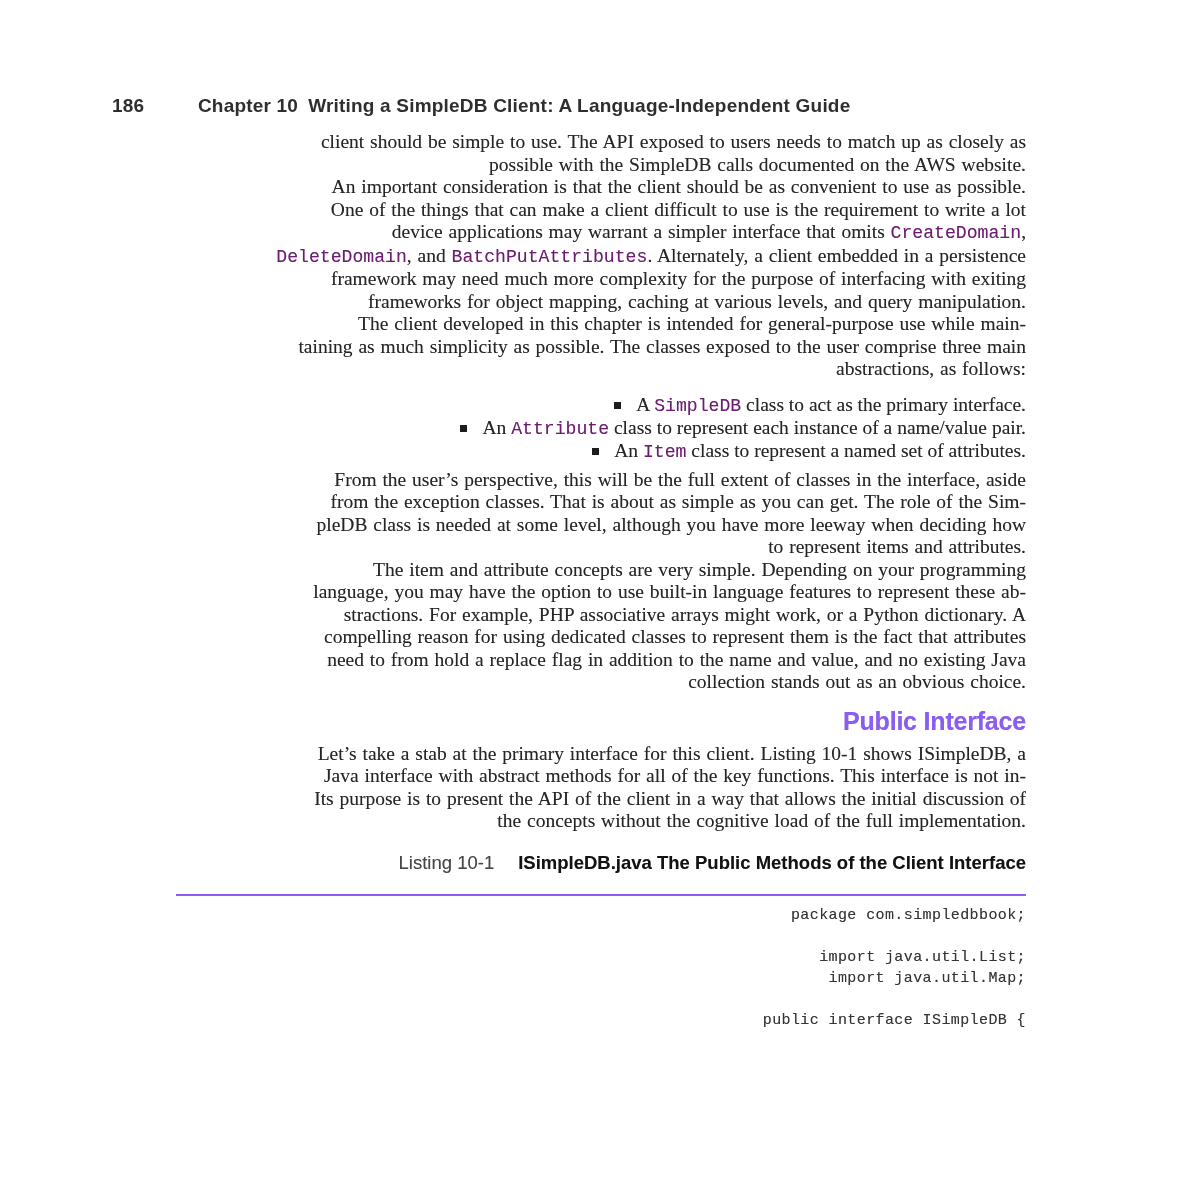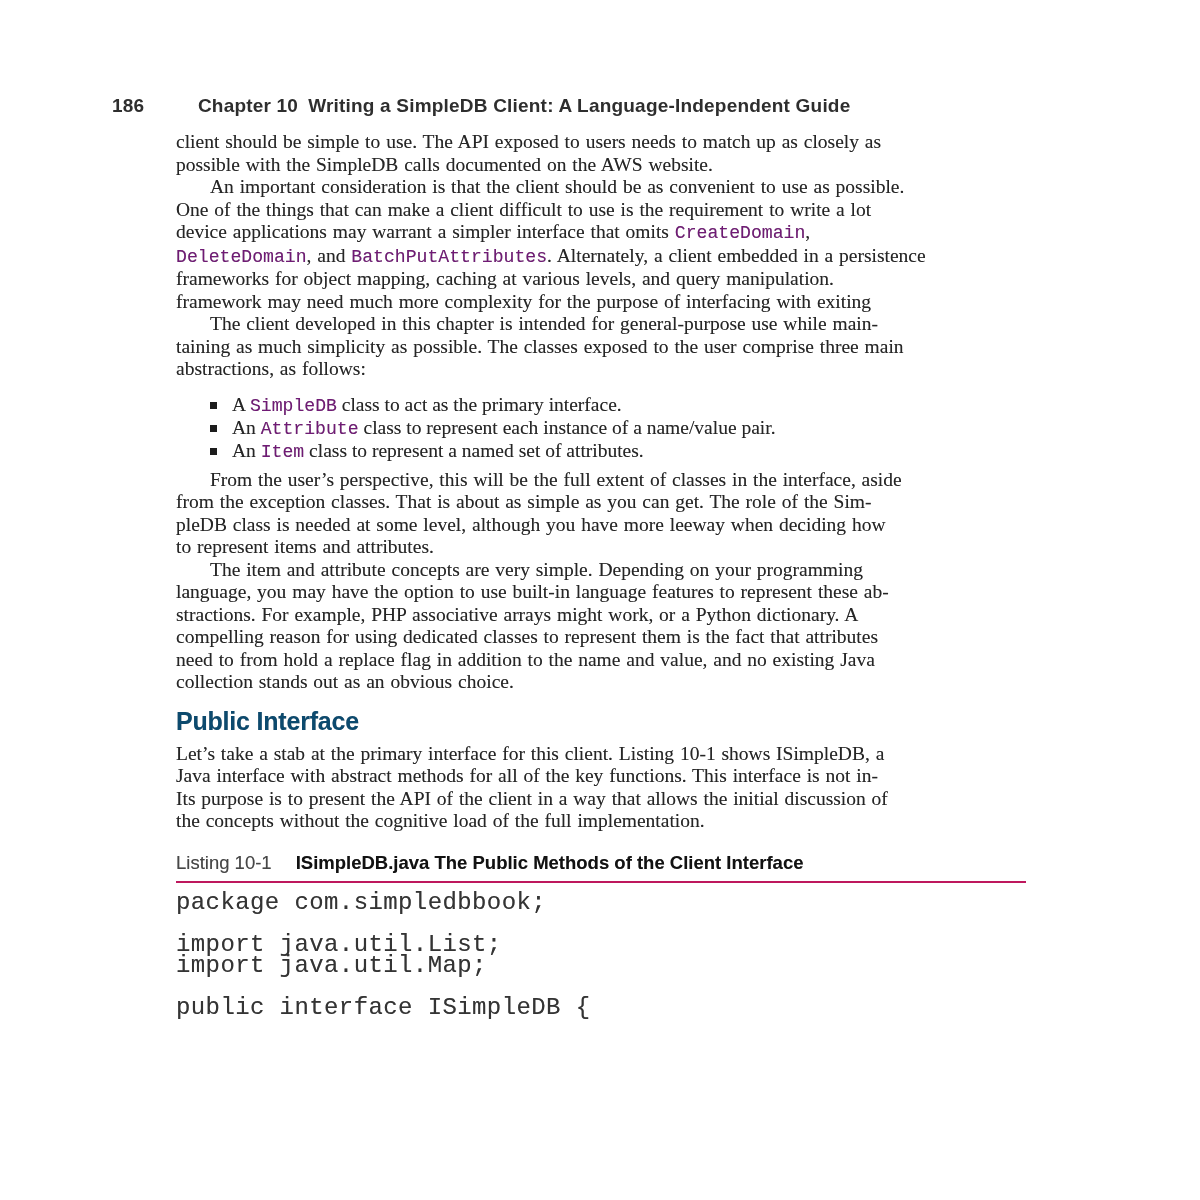--- a/index.html
+++ b/index.html
@@ -38,20 +38,21 @@
   
   .body-column {
     position: absolute;
     top: 131px;
     left: 176px;
     width: 850px;
     font-size: 19.5px;
     line-height: 22.5px;
     color: #262626;
     text-shadow: 0 0 0.6px rgba(70,70,70,0.45);
+    text-align: right;
   }
   .paragraph { margin: 0; }
   .line { white-space: pre; word-spacing: 0.05em; }
   .line.indent { padding-left: 34px; }
   .mono {
     font-family: "Liberation Mono", monospace;
     font-size: 0.93em;
     color: #701a75;
   }
   .bullet-list { margin: 13px 0 6px 0; }
@@ -66,46 +67,46 @@
     height: 7px;
     background: #1c1c1c;
     margin-right: 15px;
     vertical-align: 2px;
   }
   .section-heading {
     font-family: "Liberation Sans", sans-serif;
     font-size: 25px;
     font-weight: bold;
     line-height: 30px;
-    color: #0c4a6e;
+    color: #8b5cf6;
     letter-spacing: -0.2px;
     margin: 12px 0 7px 0;
   }
   .listing-caption {
     margin-top: 18px;
     font-family: "Liberation Sans", sans-serif;
     font-size: 18.5px;
     line-height: 24px;
-    padding-bottom: 6px;
-    border-bottom: 2px solid #be185d;
+    padding-bottom: 19px;
+    border-bottom: 2px solid #8b5cf6;
     white-space: pre;
   }
   .listing-label {
     color: #474747;
     font-weight: normal;
     margin-right: 24px;
   }
   .listing-title {
     color: #121212;
     font-weight: bold;
   }
   .code-block {
     margin-top: 9px;
     font-family: "Liberation Mono", monospace;
-    font-size: 24px;
+    font-size: 15px;
     line-height: 21px;
     color: #343434;
     letter-spacing: 0.4px;
   }
   .code-line {
     white-space: pre;
     min-height: 21px;
   }
 </style>
 </head>
@@ -118,22 +119,22 @@
   <div class="body-column" id="body-column">
       <div class="paragraph">
         <div class="line">client should be simple to use. The API exposed to users needs to match up as closely as</div>
         <div class="line">possible with the SimpleDB calls documented on the AWS website.</div>
       </div>
       <div class="paragraph">
         <div class="line indent">An important consideration is that the client should be as convenient to use as possible.</div>
         <div class="line">One of the things that can make a client difficult to use is the requirement to write a lot</div>
         <div class="line">device applications may warrant a simpler interface that omits <span class="mono">CreateDomain</span>,</div>
         <div class="line"><span class="mono">DeleteDomain</span>, and <span class="mono">BatchPutAttributes</span>. Alternately, a client embedded in a persistence</div>
+        <div class="line">framework may need much more complexity for the purpose of interfacing with exiting</div>
         <div class="line">frameworks for object mapping, caching at various levels, and query manipulation.</div>
-        <div class="line">framework may need much more complexity for the purpose of interfacing with exiting</div>
       </div>
       <div class="paragraph">
         <div class="line indent">The client developed in this chapter is intended for general-purpose use while main-</div>
         <div class="line">taining as much simplicity as possible. The classes exposed to the user comprise three main</div>
         <div class="line">abstractions, as follows:</div>
       </div>
       <div class="bullet-list">
         <div class="bullet-item"><span class="bullet-marker"></span>A <span class="mono">SimpleDB</span> class to act as the primary interface.</div>
         <div class="bullet-item"><span class="bullet-marker"></span>An <span class="mono">Attribute</span> class to represent each instance of a name/value pair.</div>
         <div class="bullet-item"><span class="bullet-marker"></span>An <span class="mono">Item</span> class to represent a named set of attributes.</div>

